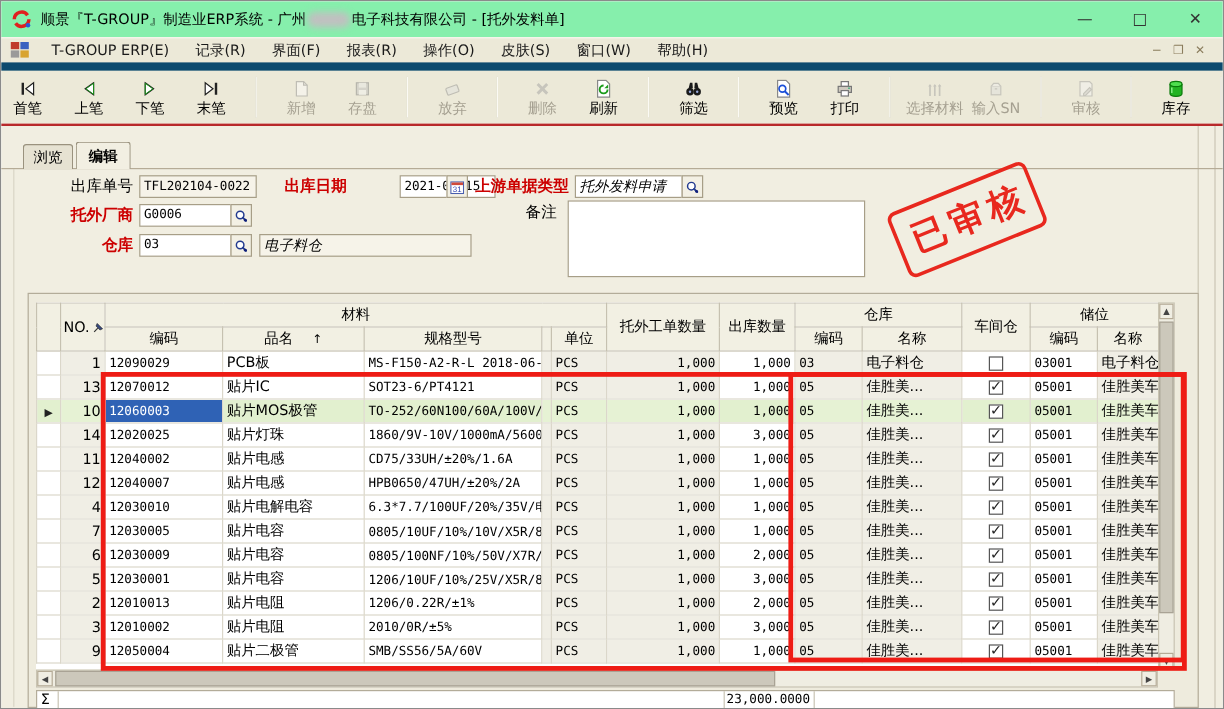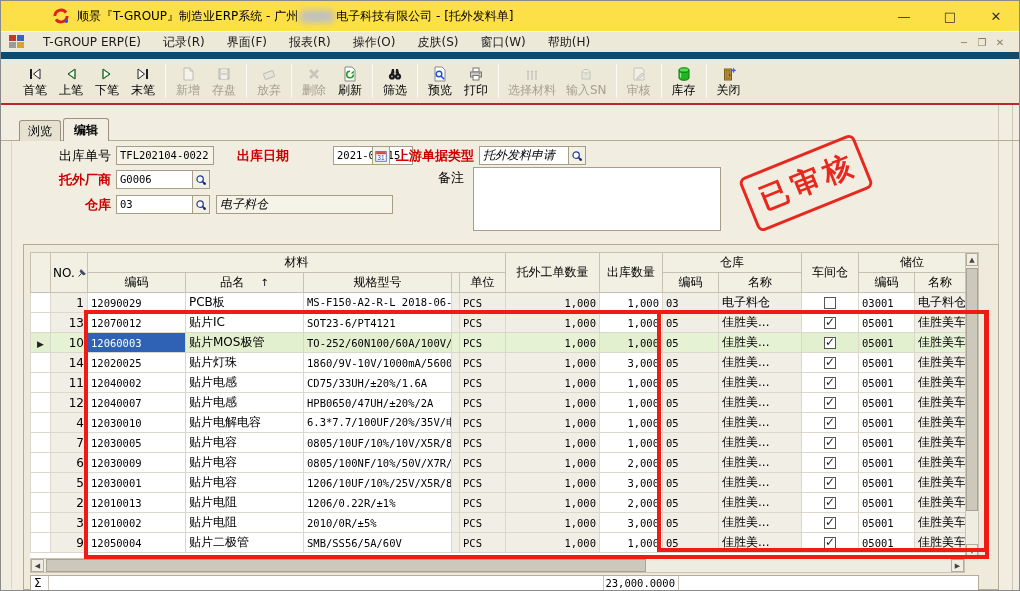--- a/index.html
+++ b/index.html
@@ -1,22 +1,22 @@
 <!DOCTYPE html>
 <html><head>
 <meta charset="utf-8">
 <style>
   * { margin:0; padding:0; box-sizing:border-box; }
   body { font-family:"DejaVu Sans","Liberation Sans",sans-serif; background:#777; }
   .window { position:relative; width:1020px; height:591px; background:#fff;
             border:1px solid #8a8a8a; overflow:hidden; }
 
   
-  .titlebar { position:absolute; left:0; top:0; width:100%; height:30px; background:#fde047;
-              display:flex; align-items:center;padding-left:43px; }
+  .titlebar { position:absolute; left:0; top:0; width:100%; height:30px; background:#86efac;
+              display:flex; align-items:center; }
   .titlebar .title { font-size:12px; color:#000; margin-left:6px; white-space:nowrap; }
   .blurblob { display:inline-block; width:36px; height:13px; background:#c0c0c0;
               border-radius:7px; filter:blur(3px); vertical-align:middle; margin:0 1px; }
   .winctl { margin-left:auto; display:flex; }
   .wbtn { width:46px; height:30px; display:flex; align-items:center; justify-content:center;
           font-size:13px; color:#333; }
   .applogo { width:20px; height:20px; margin-left:7px; flex:none; }
 
   
   .menubar { position:absolute; left:0; top:30px; width:100%; height:28px; background:#ece9d8;
@@ -24,21 +24,21 @@
              display:flex; align-items:center; }
   .menuicon { width:15px; height:14px; margin:0 8px 0 8px; flex:none; position:relative; }
   .menuicon i { position:absolute; width:7px; height:6px; }
   .menu-item { font-size:12px; color:#1a1a1a; padding:4px 11px; white-space:nowrap; }
   .mdictl { margin-left:auto; display:flex; margin-right:10px; }
   .mdibtn { width:18px; height:16px; display:flex; align-items:center; justify-content:center;
             font-size:10px; color:#8a7c5c; }
 
   
   .toolbar { position:absolute; left:0; top:58px; width:100%; height:44px; background:#ece9d8;
-             display:flex; align-items:center; padding-left:16px; }
+             display:flex; align-items:center; padding-left:4px;gap:15px; }
   .tbtn { display:flex; flex-direction:column; align-items:center; justify-content:center;
           min-width:36px; height:40px; padding:1px 5px 0; font-size:12px; color:#000;
           white-space:nowrap; }
   .tbtn .ticon { height:18px; display:flex; align-items:flex-end; }
   .tbtn.disabled { color:#a5a091; }
   .tbtn.disabled svg { filter:grayscale(1) opacity(0.45); }
   .tsep { width:1px; height:34px; background:#c6c1ae; border-right:1px solid #fbfaf4;
           margin:0 4px; flex:none; }
   .redline { position:absolute; left:0; top:102px; width:100%; height:2px; background:#b8292a; }
 

